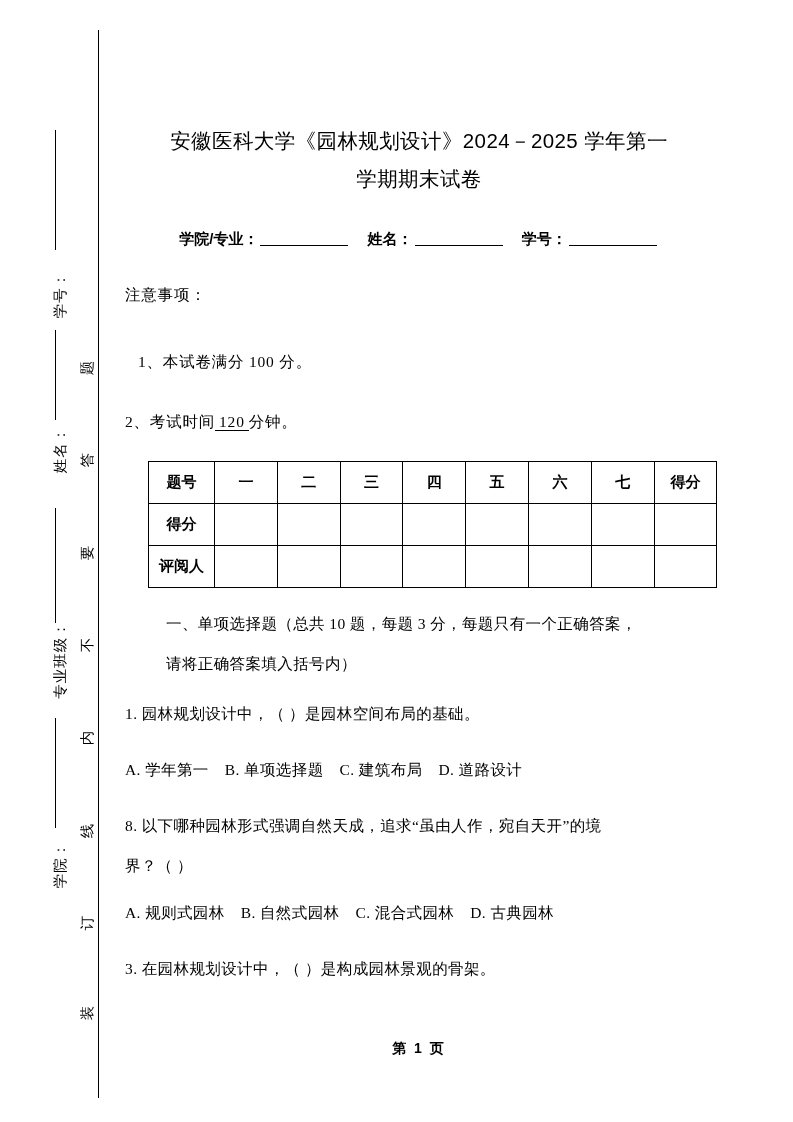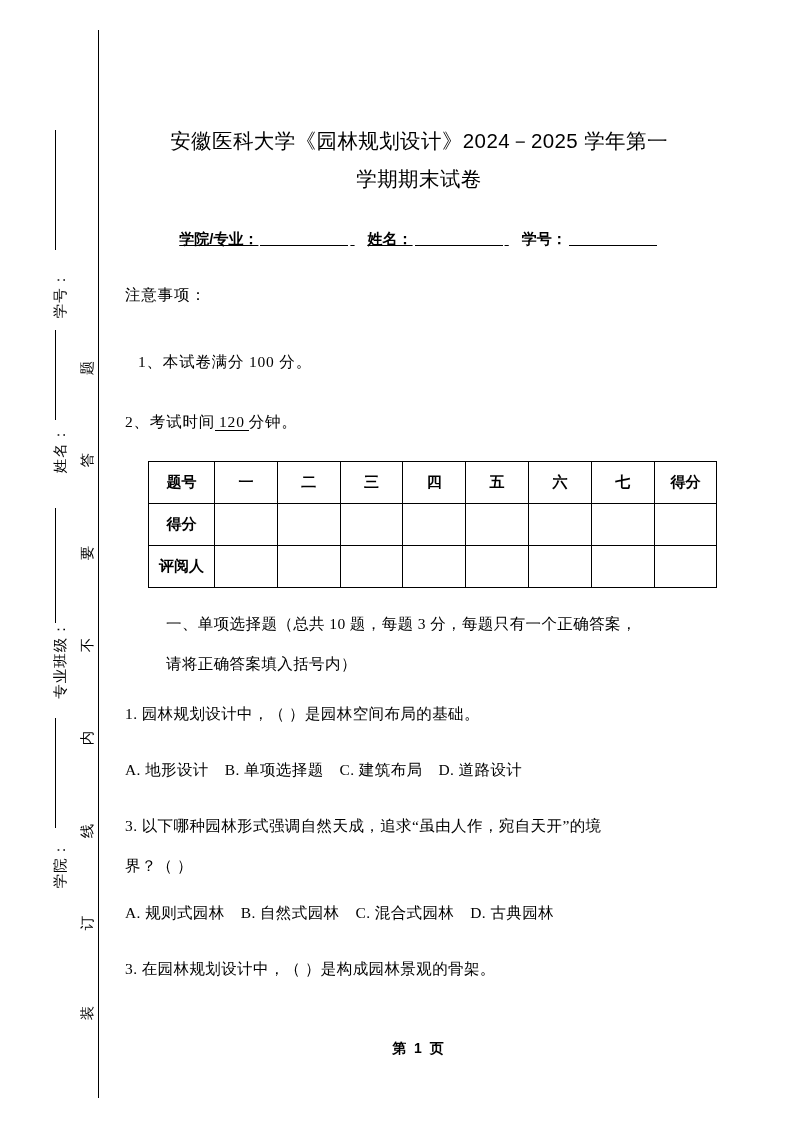--- a/index.html
+++ b/index.html
@@ -105,21 +105,21 @@
     white-space: nowrap;
   }
   #student-info .blank {
     display: inline-block;
     border-bottom: 1.5px solid #000;
     width: 88px;
     height: 15px;
     vertical-align: -2px;
     margin: 0 2px;
   }
-  #student-info .seg { margin-right: 13px; text-decoration: underline; }
+  #student-info .seg { margin-right: 13px; }
 
   .note-line {
     position: absolute;
     left: 0;
     width: 588px;
     font-size: 15.5px;
     letter-spacing: 0.8px;
     white-space: nowrap;
   }
   #note-head { top: 285px; }
@@ -276,25 +276,25 @@
     </tbody>
       </table>
 
     <div class="q-block" id="sec1-head">
       <div>一、单项选择题（总共 10 题，每题 3 分，每题只有一个正确答案，</div>
       <div>请将正确答案填入括号内）</div>
     </div>
 
     <div class="q-block" id="q1-stem">1. 园林规划设计中，（   ）是园林空间布局的基础。</div>
     <div class="q-block q-opts" id="q1-opts">
-      <span class="opt">A. 地形设计</span><span class="opt">B. 单项选择题</span><span class="opt">C. 建筑布局</span><span class="opt">D. 道路设计</span>
+      <span class="opt">A. 学年第一</span><span class="opt">B. 单项选择题</span><span class="opt">C. 建筑布局</span><span class="opt">D. 道路设计</span>
     </div>
 
     <div class="q-block" id="q2-stem">
-      <div>3. 以下哪种园林形式强调自然天成，追求“虽由人作，宛自天开”的境</div>
+      <div>8. 以下哪种园林形式强调自然天成，追求“虽由人作，宛自天开”的境</div>
       <div>界？（   ）</div>
     </div>
     <div class="q-block q-opts" id="q2-opts">
       <span class="opt">A. 规则式园林</span><span class="opt">B. 自然式园林</span><span class="opt">C. 混合式园林</span><span class="opt">D. 古典园林</span>
     </div>
 
     <div class="q-block" id="q3-stem">3. 在园林规划设计中，（   ）是构成园林景观的骨架。</div>
 
     <div id="footer">第 1 页</div>
   </div>

